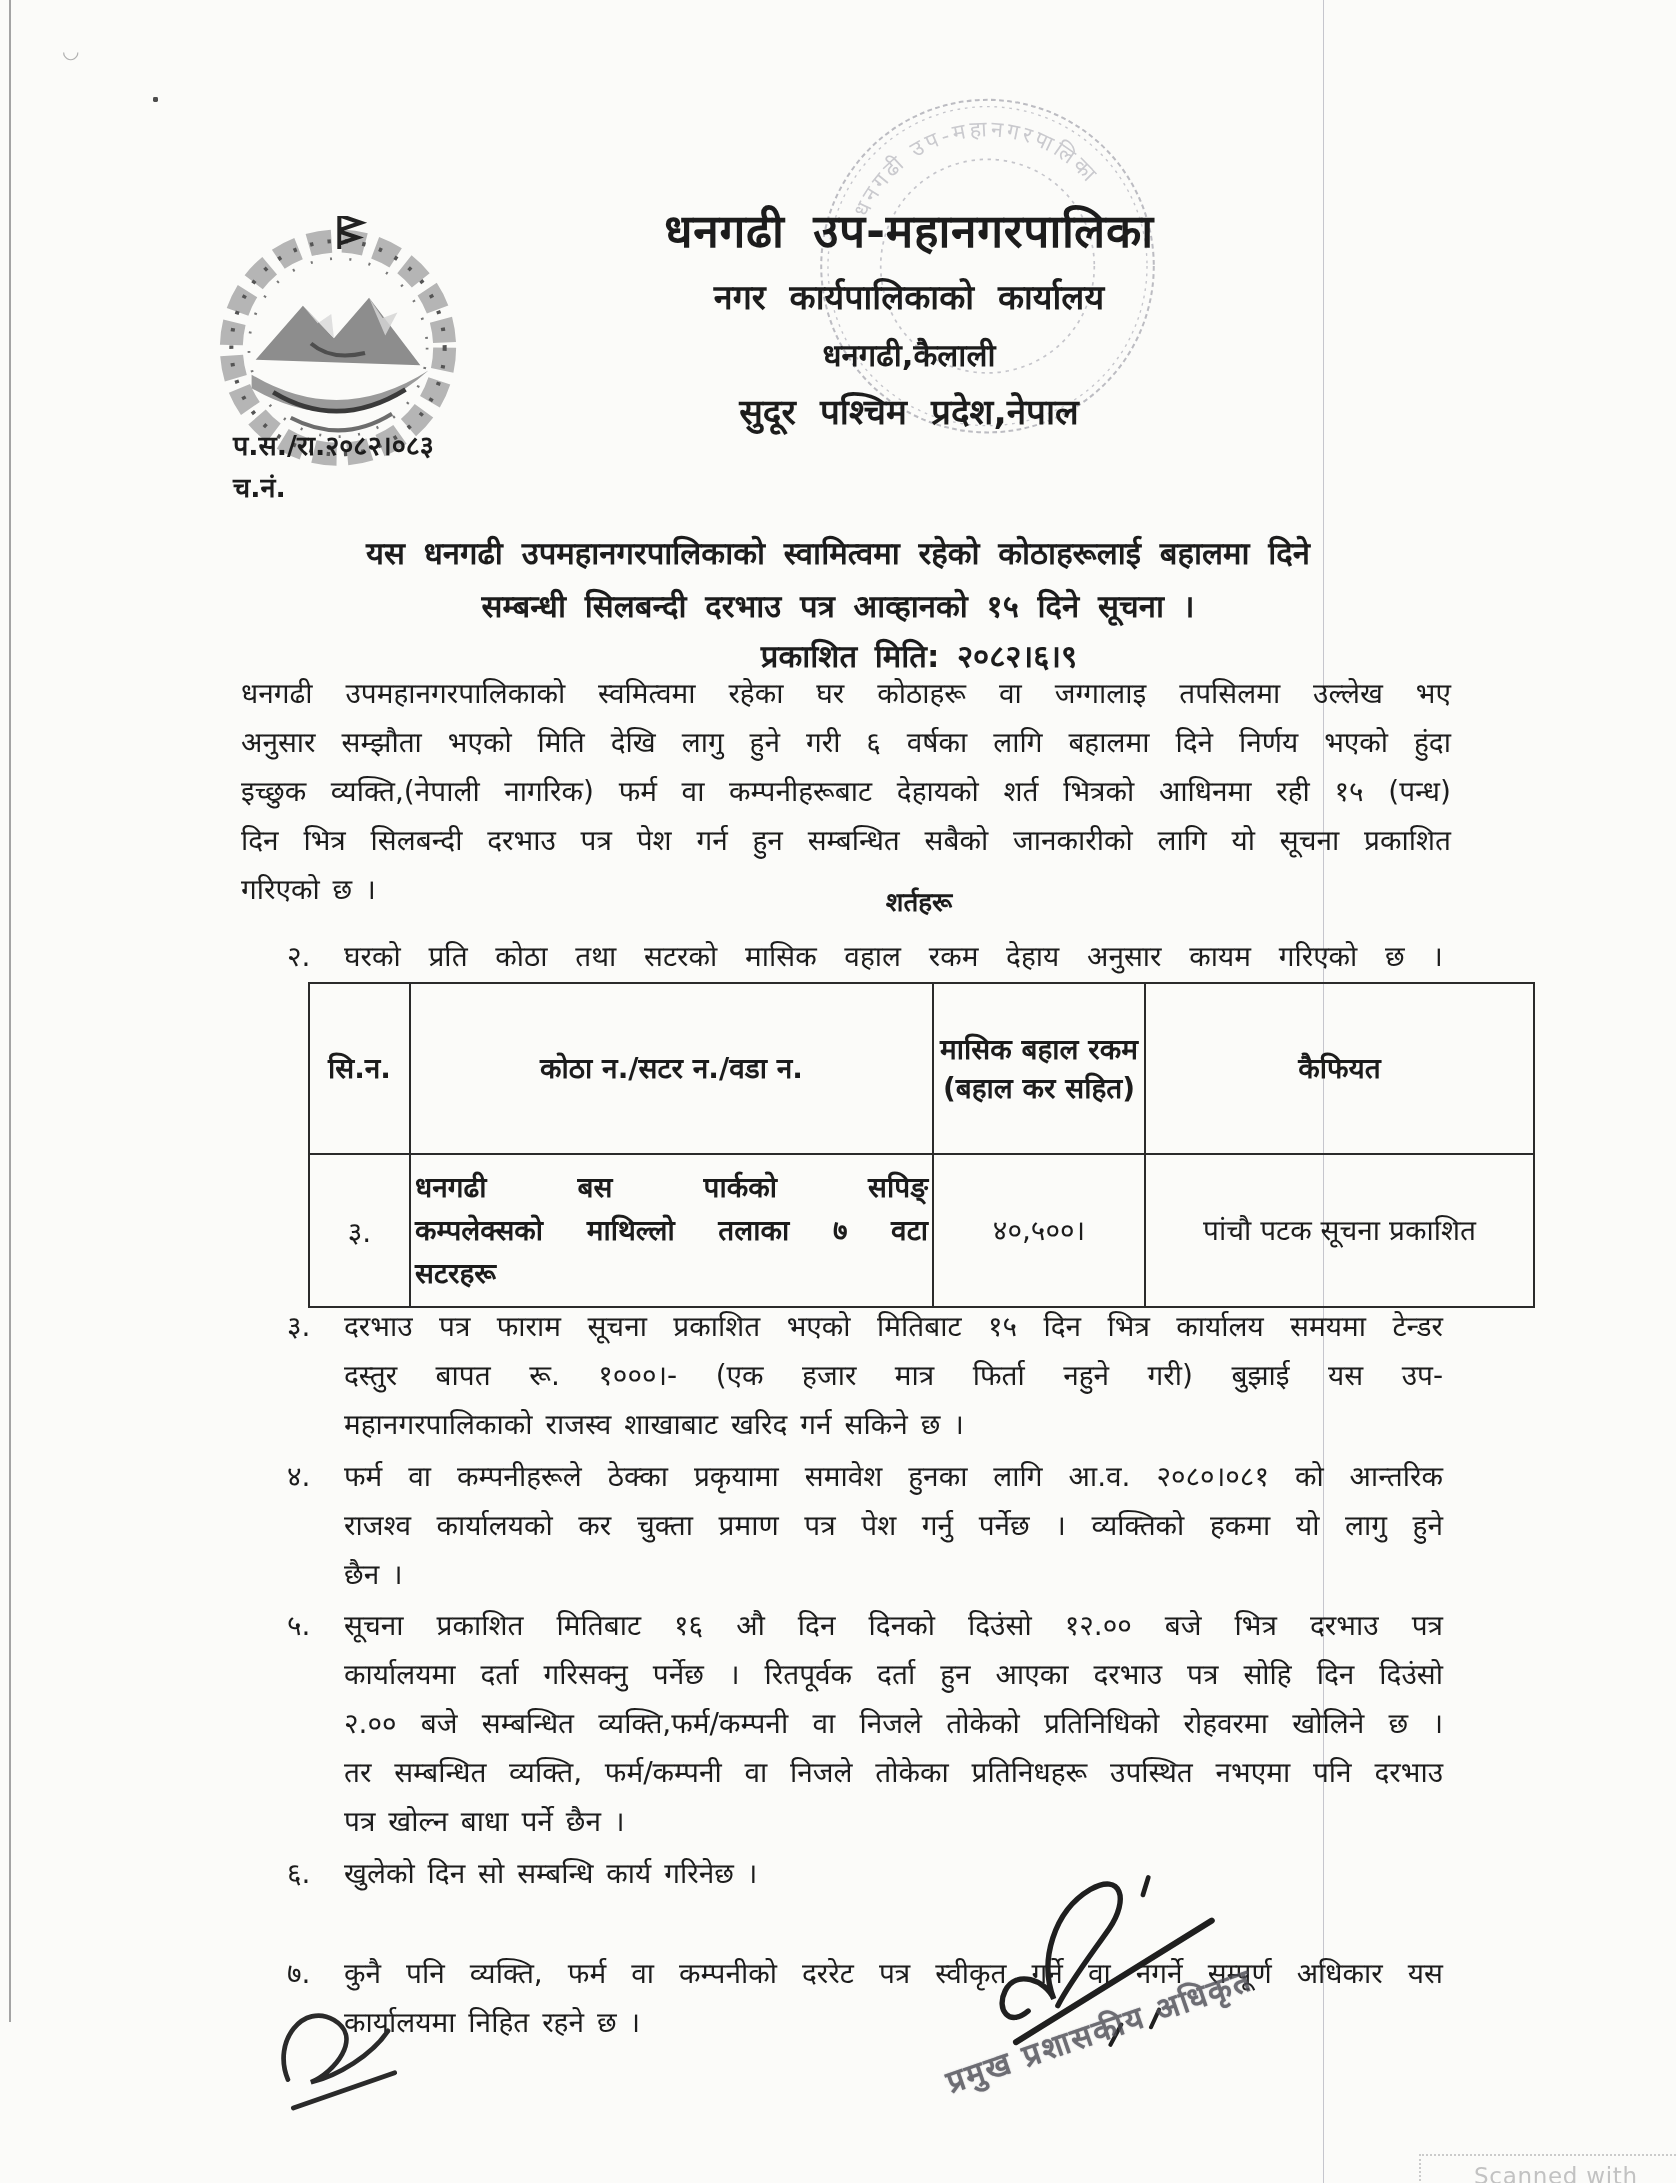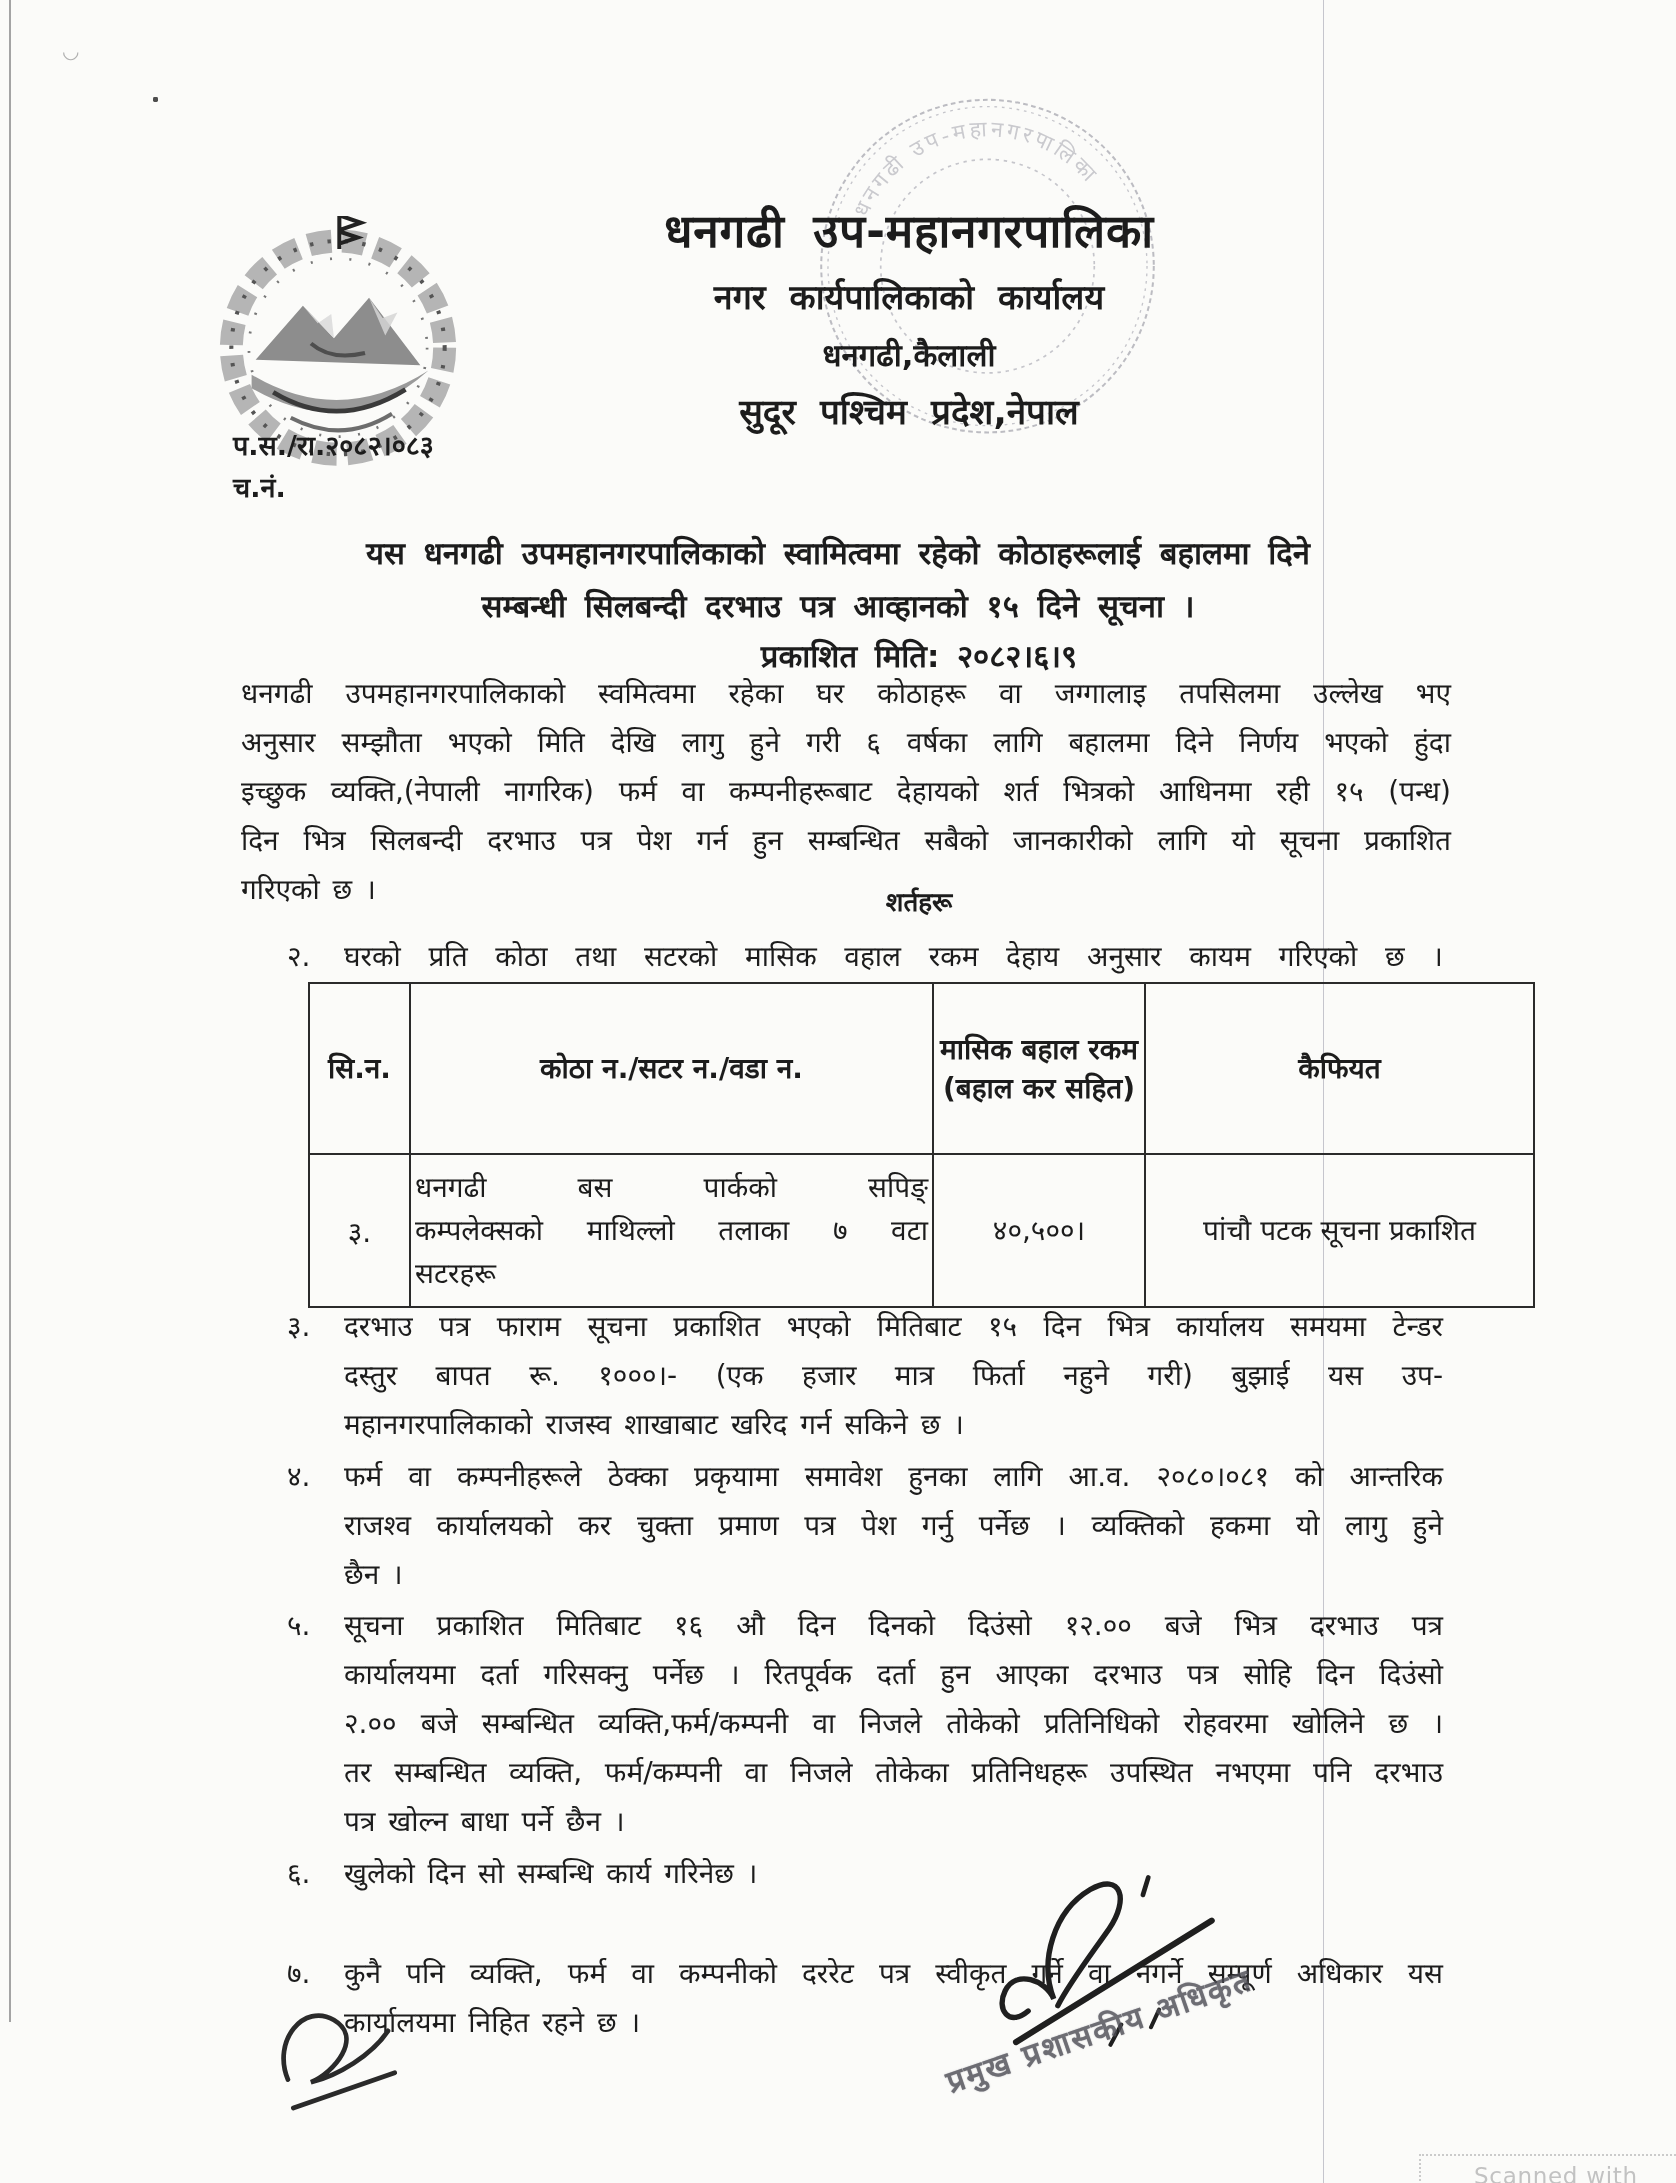--- a/index.html
+++ b/index.html
@@ -42,21 +42,21 @@
   .item2{top:932px;} .item3{top:1302px;} .item4{top:1452px;}
   .item5{top:1601px;} .item6{top:1849px;} .item7{top:1949px;}
 
   table.rent{left:308px;top:982px;width:1225px;position:absolute;border-collapse:collapse;
              table-layout:fixed;font-size:28px;}
   table.rent th, table.rent td{border:2px solid #2b2b2b;vertical-align:middle;padding:4px 4px;}
   table.rent th{font-weight:bold;text-align:center;height:161px;line-height:39px;}
   table.rent td{height:143px;}
   td.c-sn{text-align:center;}
   td.c-desc{padding:2.7px 12px;}
-  td.c-desc .tline{line-height:43px;}
+  td.c-desc .tline{line-height:43px;font-weight:bold;}
   td.c-rent,td.c-remark{text-align:center;line-height:38px;}
 
   
   .hdr-stamp{left:805px;top:80px;opacity:.55;}
   .stamp-title{left:947px;top:2061px;transform:rotate(-19deg);transform-origin:left center;
                font-size:31px;font-weight:bold;color:#4a4a52;opacity:.8;letter-spacing:2px;
                text-shadow:0 0 1.4px #9b9ba4;white-space:nowrap;}
 
   .sig-left{left:269px;top:1993px;}
   .sig-right{left:989px;top:1872px;}

